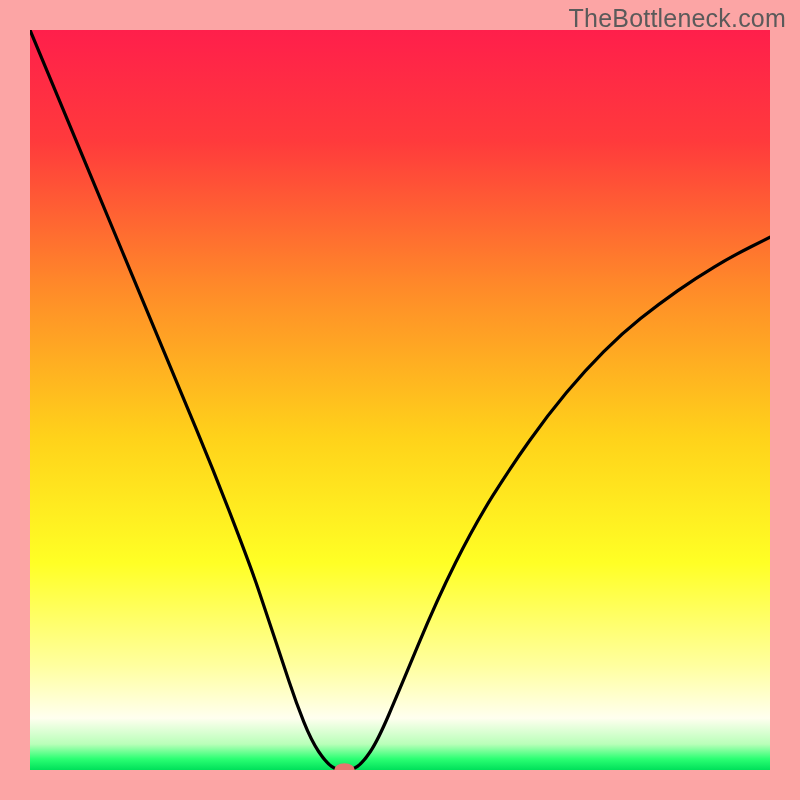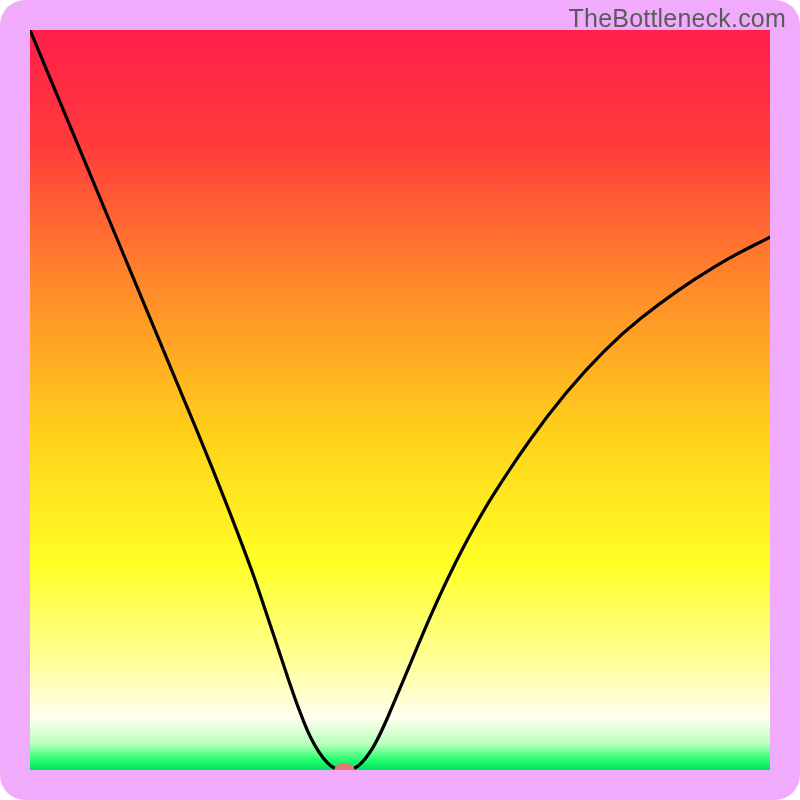--- a/index.html
+++ b/index.html
@@ -8,22 +8,21 @@
     width: 800px;
     height: 800px;
     overflow: hidden;
     background: #fff;
     font-family: Arial, Helvetica, sans-serif;
   }
   .frame {
     position: relative;
     width: 800px;
     height: 800px;
-    background: #f0abfc;
-    border-radius: 25px;
+    background: #fca5a5;
   }
   .watermark {
     position: absolute;
     top: 4px;
     right: 14px;
     color: #5a5a5a;
     font-size: 25px;
     font-weight: 400;
     letter-spacing: 0.2px;
     z-index: 5;

